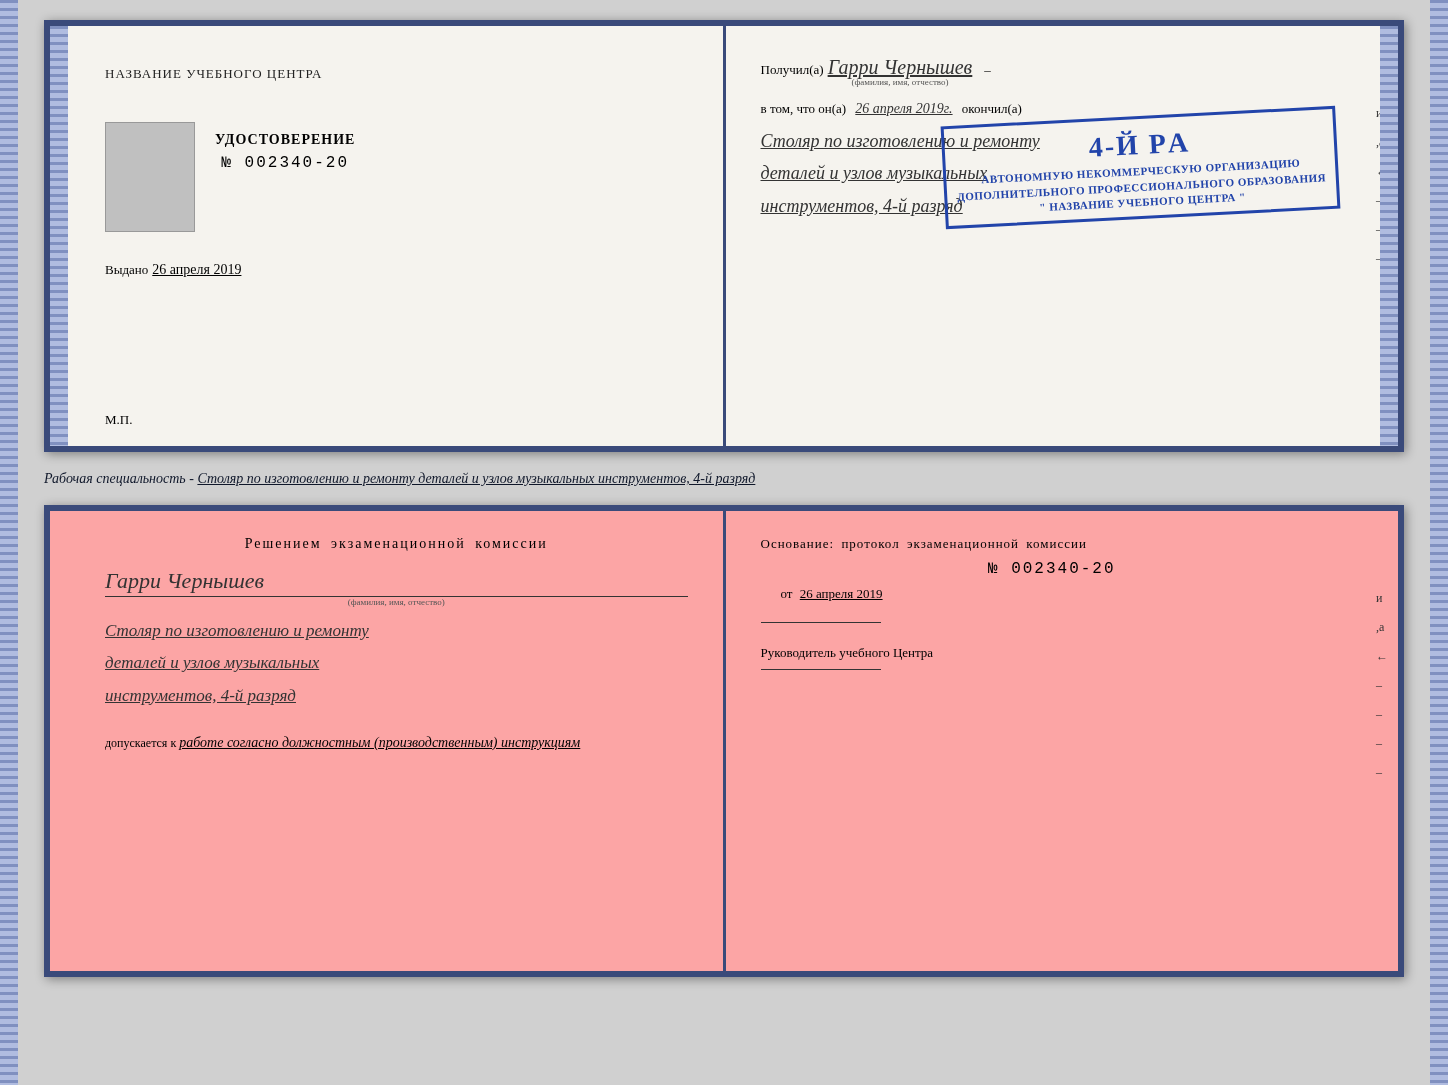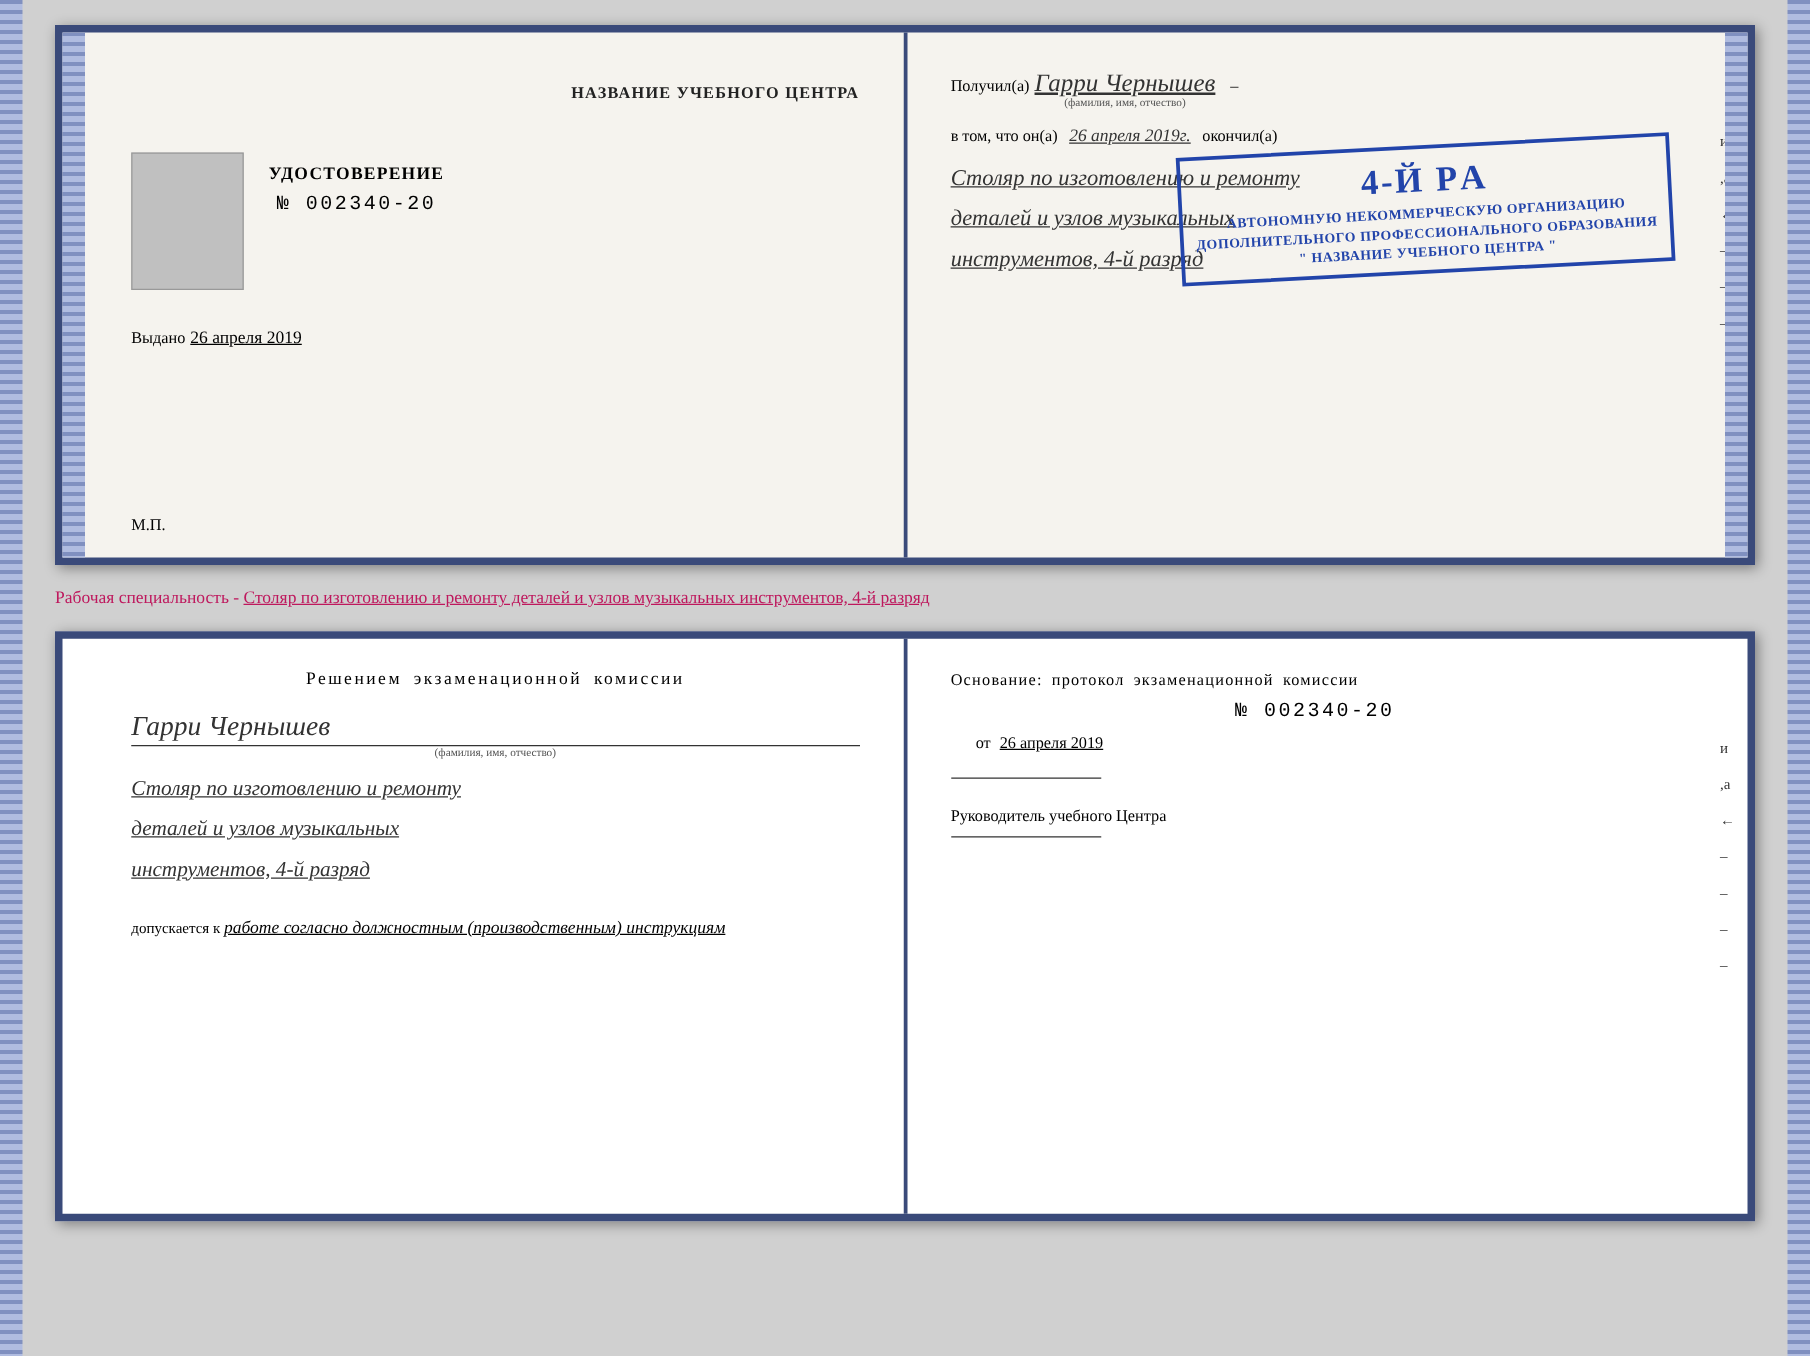--- a/index.html
+++ b/index.html
@@ -47,27 +47,27 @@
     }
 
     .spine-left { left: 0; }
     .spine-right { right: 0; }
 
     .page-left { padding-left: 55px; }
     .page-right { padding-right: 55px; }
 
     
     .center-title {
-      text-align: right;
+      text-align: left;
       font-size: 13px;
       letter-spacing: 1px;
       color: #222;
       margin-bottom: 40px;
       margin-top: 10px;
-      font-weight: bold;
+      font-weight: normal;
       text-transform: uppercase;
     }
 
     .photo-placeholder {
       width: 90px;
       height: 110px;
       background: #c0c0c0;
       border: 1px solid #999;
       display: inline-block;
       vertical-align: top;
@@ -189,33 +189,34 @@
       color: #333;
       text-decoration: underline;
       line-height: 1.8;
       display: block;
     }
 
     
     .caption-text {
       width: 1360px;
       font-size: 14px;
-      color: #be185d;
+      color: #0f172a;
       line-height: 1.5;
+      font-style: italic;
     }
 
     .caption-underline {
       text-decoration: underline;
     }
 
     
     .bottom-spread {
       display: flex;
       width: 1360px;
-      background: #ffffff;
+      background: #fca5a5;
       border: 6px solid #3a4a7a;
       box-shadow: 2px 2px 10px rgba(0,0,0,0.4);
     }
 
     .bottom-page {
       flex: 1;
       padding: 25px 35px;
       position: relative;
       min-height: 460px;
     }

